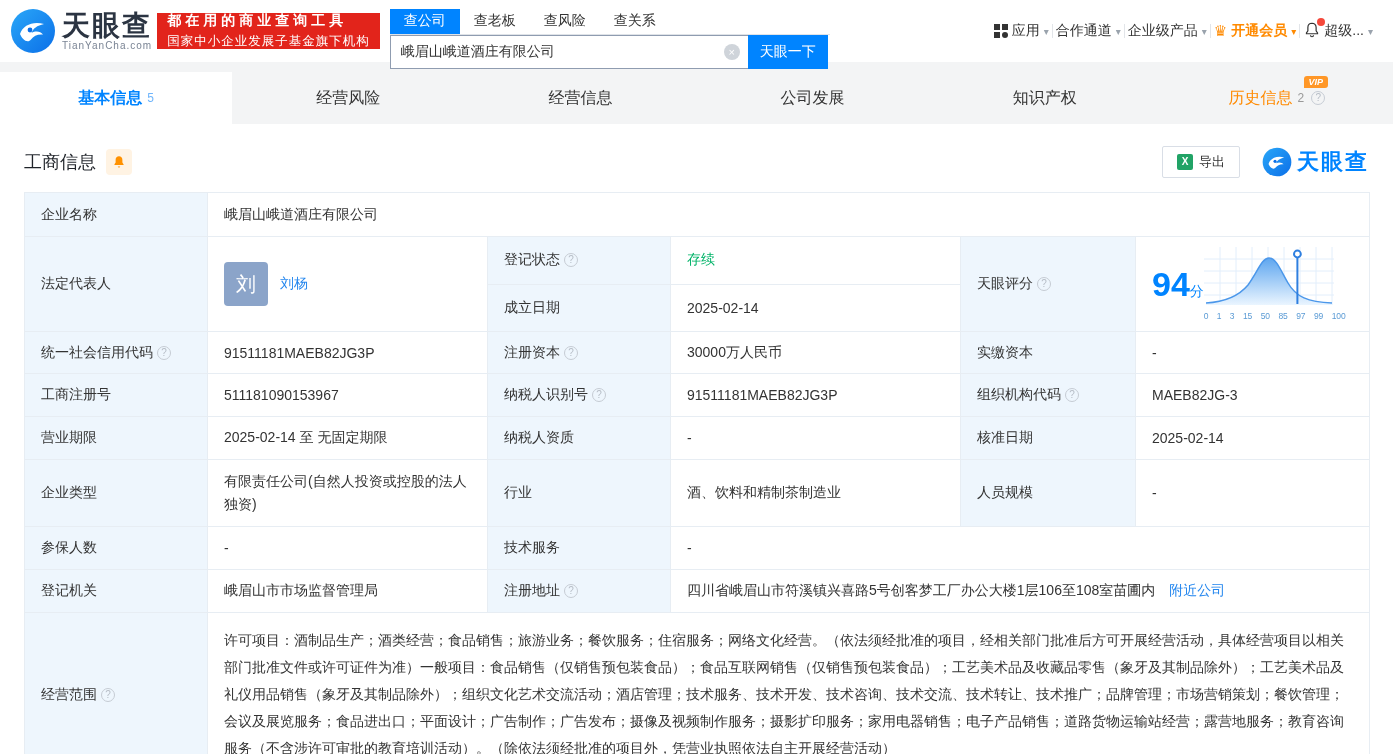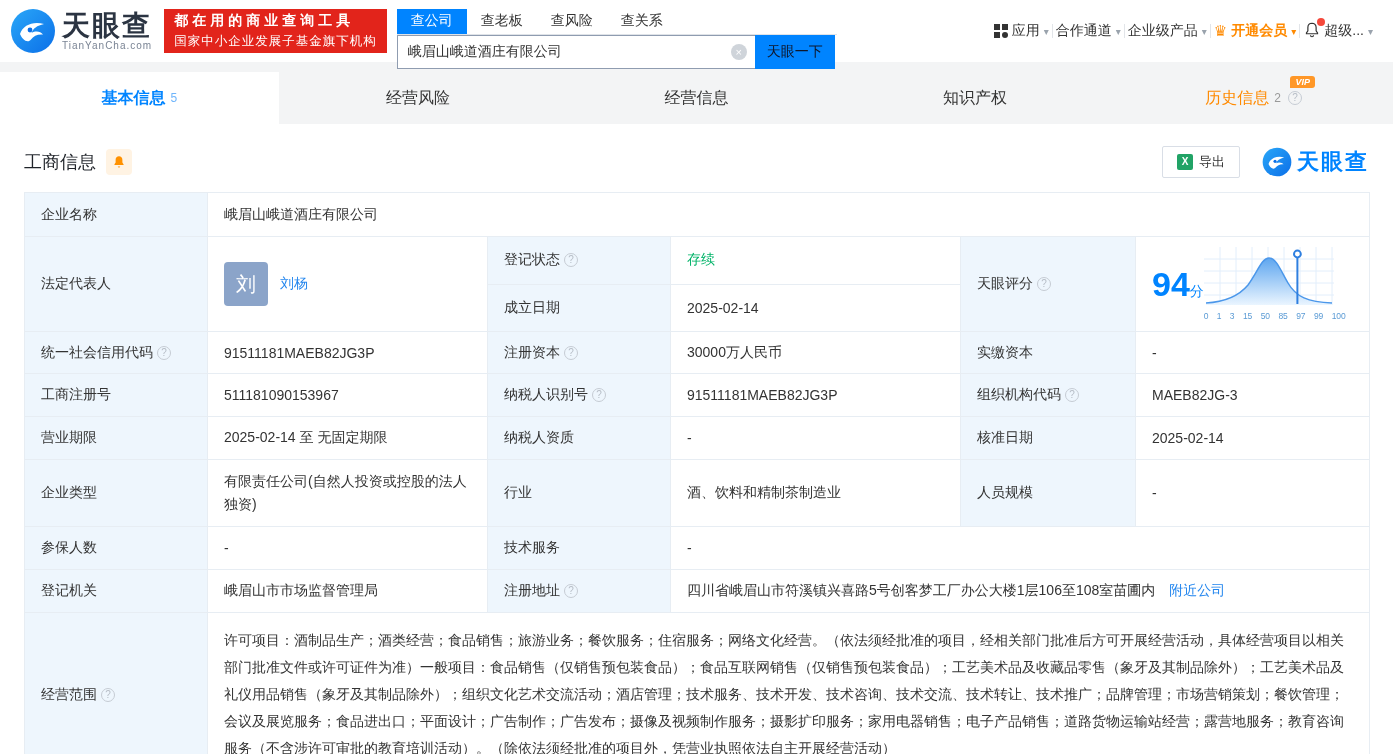--- a/index.html
+++ b/index.html
@@ -6,36 +6,36 @@
   body {
     width: 1393px; height: 754px;
     font-family: "Liberation Sans", "DejaVu Sans", sans-serif;
     background: #fff; color: #333; overflow: hidden;
   }
   
   .topbar { display: flex; align-items: center; height: 62px; padding: 0 20px 0 10px; background: #fff; }
   .logo { display: flex; align-items: center; gap: 6px; cursor: pointer; }
   .logo-text .t1 { font-size: 28px; font-weight: bold; color: #2b3442; letter-spacing: 2px; line-height: 28px; }
   .logo-text .t2 { font-size: 10px; color: #7a8494; letter-spacing: 1px; }
-  .promo { margin-left: 12px; background: #e2241b; color: #fff; padding: 6px 10px; height: 44px;
+  .promo { margin-left: 5px; background: #e2241b; color: #fff; padding: 6px 10px; height: 36px;
            display: flex; flex-direction: column; justify-content: center; gap: 3px; }
   .promo .p1 { font-size: 14px; font-weight: bold; letter-spacing: 4px; }
   .promo .p2 { font-size: 12.5px; letter-spacing: 1px; }
   .searchwrap { margin-left: 10px; padding-top: 15px; }
   .search-tabs { display: flex; align-items: flex-end; width: 440px; border-bottom: 1px solid #dfe3e8; }
   .search-tab { font-size: 14px; color: #333; padding: 3px 14px 4px; cursor: pointer; }
   .search-tab.active { background: #0084ff; color: #fff; }
   .search-row { display: flex; }
   .search-input-box { position: relative; width: 358px; }
   .search-input-box input { width: 100%; height: 34px; border: 1px solid #8f9cb0; border-right: none;
       padding: 0 30px 0 10px; font-size: 14px; color: #333; outline: none;
       font-family: "Liberation Sans", "DejaVu Sans", sans-serif; }
   .clear-icon { position: absolute; right: 8px; top: 9px; width: 16px; height: 16px; border-radius: 50%;
       background: #cfd4da; color: #fff; font-size: 11px; line-height: 16px; text-align: center; cursor: pointer; }
-  .search-btn { width: 80px; height: 34px; background: #0084ff; color: #0f172a; border: none;
+  .search-btn { width: 80px; height: 34px; background: #0084ff; color: #ffffff; border: none;
       font-size: 14px; cursor: pointer; font-family: "Liberation Sans", "DejaVu Sans", sans-serif; }
   .topnav { margin-left: auto; display: flex; align-items: center; gap: 3px; font-size: 14px; color: #333; }
   .nav-item { display: flex; align-items: center; gap: 4px; cursor: pointer; white-space: nowrap; }
   .caret { color: #9aa3ad; font-size: 10px; }
   .sep { width: 1px; height: 14px; background: #e2e5e9; }
   .nav-vip { color: #ff8a00; font-weight: bold; }
   .crown { color: #ff8a00; font-size: 15px; }
   .bell-wrap { position: relative; cursor: pointer; }
   .red-dot { position: absolute; top: -3px; right: -4px; width: 8px; height: 8px; border-radius: 50%; background: #f5483b; }
   
@@ -171,20 +171,23 @@
     <span>基本信息</span>
     <span class="tab-count">5</span>
   </div>
   <div class="page-tab">
     <span>经营风险</span>
   </div>
   <div class="page-tab">
     <span>经营信息</span>
   </div>
   <div class="page-tab">
+    <span>公司发展</span>
+  </div>
+  <div class="page-tab">
     <span>知识产权</span>
   </div>
   <div class="page-tab history">
     <span class="vip-badge">VIP</span>
     <span>历史信息</span>
     <span class="tab-count">2</span>
     <span class="help-icon">?</span>
   </div>
 </div>
 

